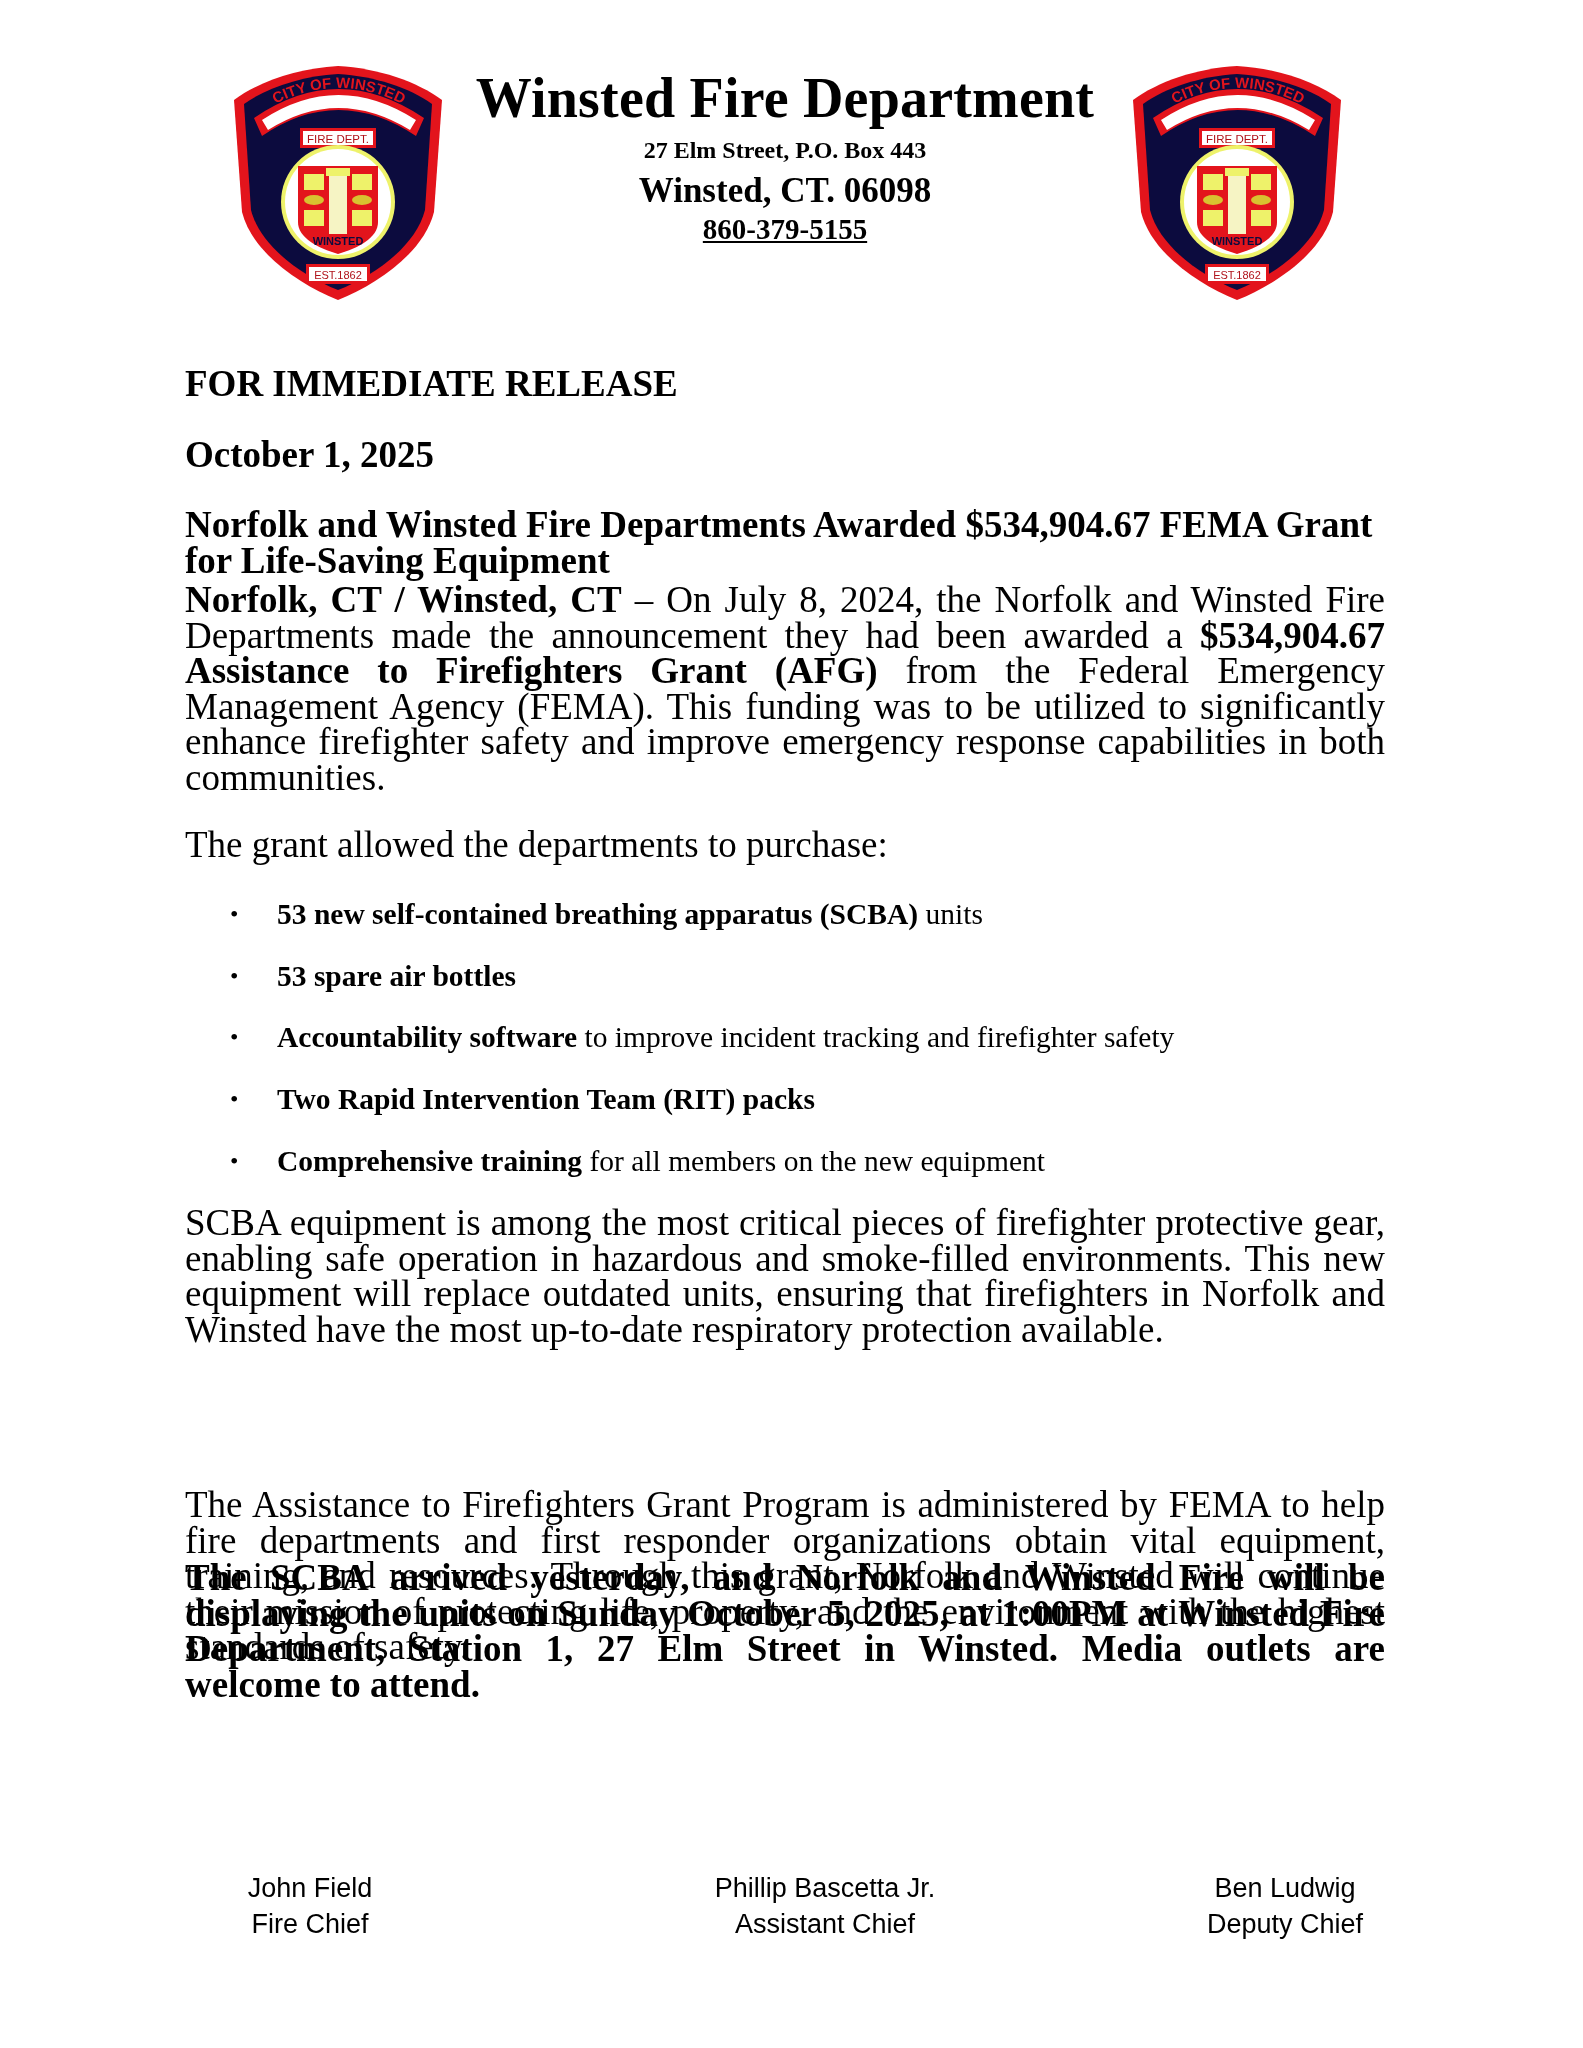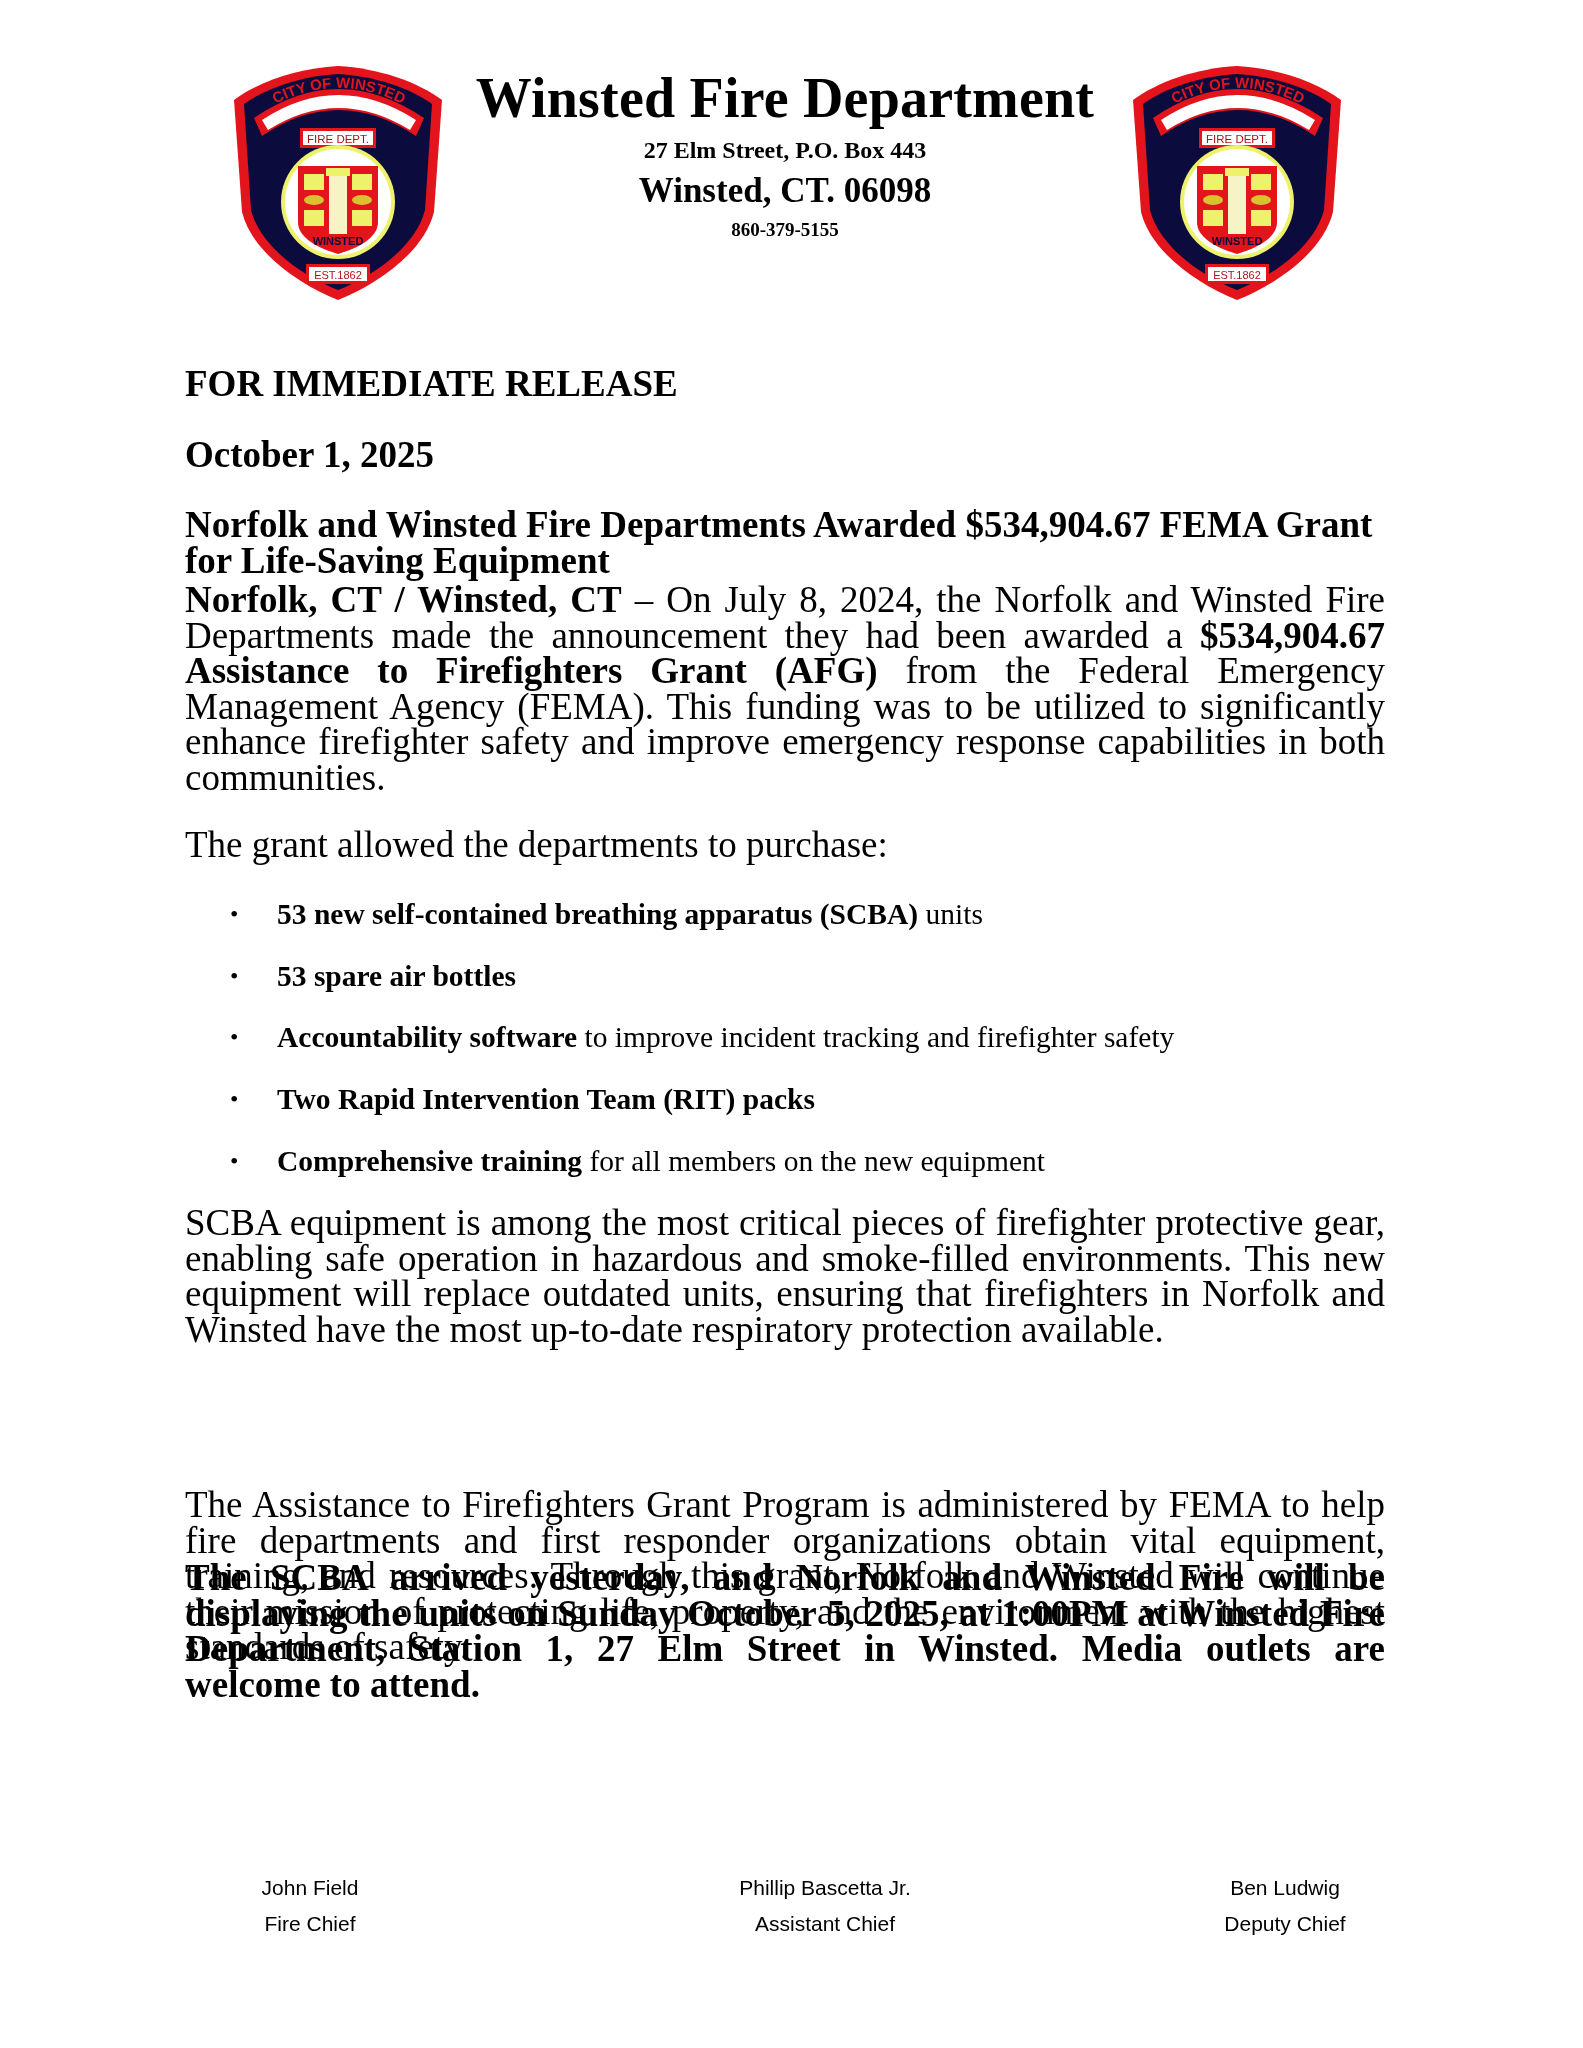--- a/index.html
+++ b/index.html
@@ -5,39 +5,39 @@
   html, body { margin: 0; padding: 0; background: #ffffff; }
   body { width: 1583px; height: 2048px; position: relative; overflow: hidden; color: #000; font-family: "Liberation Serif", "DejaVu Serif", serif; }
   .badge { position: absolute; top: 62px; width: 220px; height: 240px; }
   .badge.left { left: 228px; }
   .badge.right { left: 1127px; }
   .badge svg { width: 100%; height: 100%; display: block; }
   .letterhead { position: absolute; left: 455px; width: 660px; top: 67px; text-align: center; font-weight: bold; }
   .lh-title { font-size: 56px; line-height: 62px; letter-spacing: 0.2px; }
   .lh-line1 { font-size: 24px; line-height: 42px; }
   .lh-line2 { font-size: 35px; line-height: 40px; }
-  .lh-phone { font-size: 19px; line-height: 37px; }
+  .lh-phone { font-size: 29px; line-height: 37px; text-decoration: underline; }
   .lh-web { font-size: 29px; line-height: 36px; }
 
   .body-block { position: absolute; left: 185px; width: 1200px; font-size: 37px; line-height: 35.5px; }
   .b { font-weight: bold; }
   .justify { text-align: justify; }
   #release { top: 366px; }
   #dateline { top: 437px; }
   #headline { top: 507px; }
   #para1 { top: 582px; }
   #grant-intro { top: 827px; }
   #bullets { top: 897px; left: 185px; width: 1200px; position: absolute; margin: 0; padding: 0; list-style: none; }
   #bullets li { position: relative; height: 61.7px; line-height: 35.5px; font-size: 29.5px; padding-left: 92px; }
   #bullets li .dot { position: absolute; left: 45px; top: 0; font-size: 24px; }
   #para-scba { top: 1205px; }
   #para-afg { top: 1443px; margin-top: 44px; }
   #para-event { top: 1560px; }
 
-  .sig { position: absolute; top: 1870px; text-align: center; font-family: "Liberation Sans", "DejaVu Sans", sans-serif; font-size: 21px; line-height: 36px; }
+  .sig { position: absolute; top: 1870px; text-align: center; font-family: "Liberation Sans", "DejaVu Sans", sans-serif; font-size: 27px; line-height: 36px; }
   #sig1 { left: 190px; width: 240px; }
   #sig2 { left: 680px; width: 290px; }
   #sig3 { left: 1165px; width: 240px; }
 </style>
 </head>
 <body>
 
 <div class="badge left">
   <svg viewBox="0 0 220 240">
     <path d="M110 4 C150 6 190 20 214 38 L206 150 C196 190 150 222 110 238 C70 222 24 190 14 150 L6 38 C30 20 70 6 110 4 Z" fill="#e3141c"></path>

